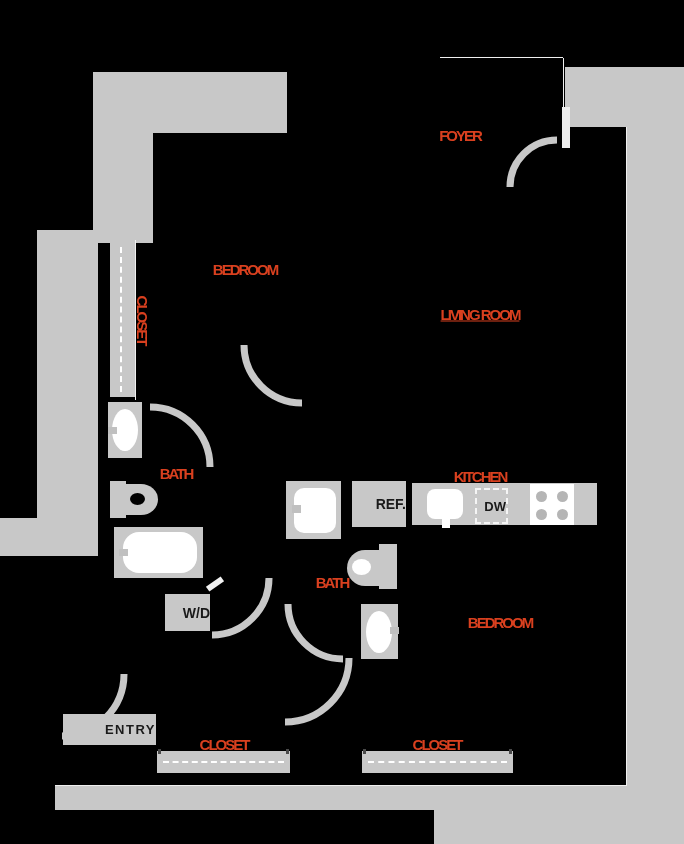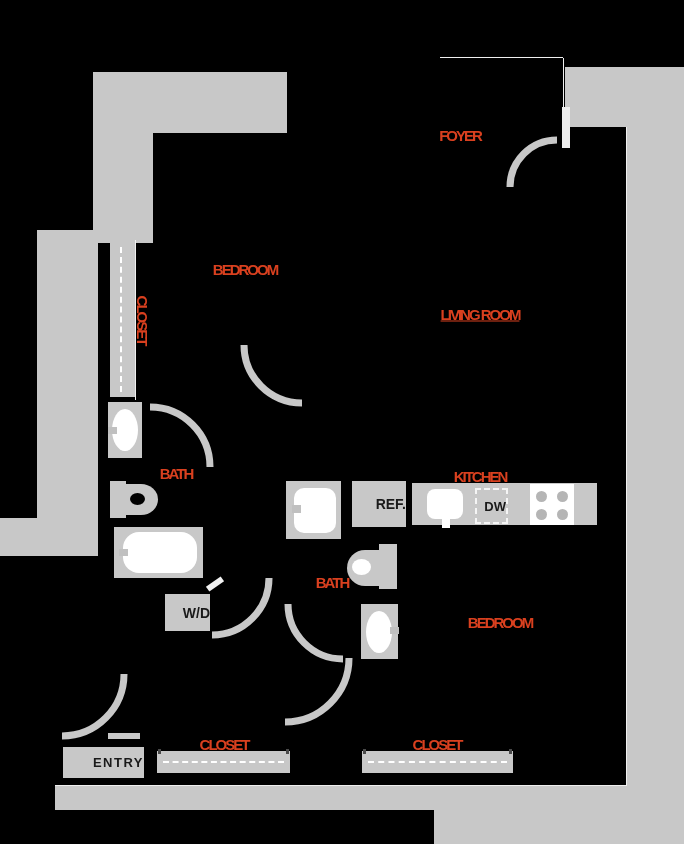--- a/index.html
+++ b/index.html
@@ -99,21 +99,21 @@
   <div class="abs gray" style="left:157px;top:751px;width:133px;height:22px;"></div>
   <div class="dashh" style="left:163px;top:761px;width:121px;"></div>
   <div class="tick" style="left:158px;top:749px;"></div>
   <div class="tick" style="left:286px;top:749px;"></div>
   <div class="abs gray" style="left:362px;top:751px;width:151px;height:22px;"></div>
   <div class="dashh" style="left:368px;top:761px;width:139px;"></div>
   <div class="tick" style="left:363px;top:749px;"></div>
   <div class="tick" style="left:509px;top:749px;"></div>
 
   <div class="ext" style="left:108px;top:733px;width:32px;height:6px;"></div>
-  <div class="ext center" style="left:63px;top:747px;width:81px;height:31px;">
+  <div class="ext center" style="left:63px;top:714px;width:81px;height:31px;padding-left:12px;">
     <span class="blabel" style="font-size:13px;letter-spacing:1.5px;">ENTRY</span>
   </div>
 
   <div class="rlabel" style="left:460px;top:135px;">FOYER</div>
   <div class="rlabel" style="left:245px;top:269px;">BEDROOM</div>
   <div class="rlabel" style="left:480px;top:314px;text-decoration:underline;">LIVING ROOM</div>
   <div class="rlabel" style="left:480px;top:476px;">KITCHEN</div>
   <div class="rlabel" style="left:176px;top:473px;">BATH</div>
   <div class="rlabel" style="left:332px;top:582px;">BATH</div>
   <div class="rlabel" style="left:500px;top:622px;">BEDROOM</div>

